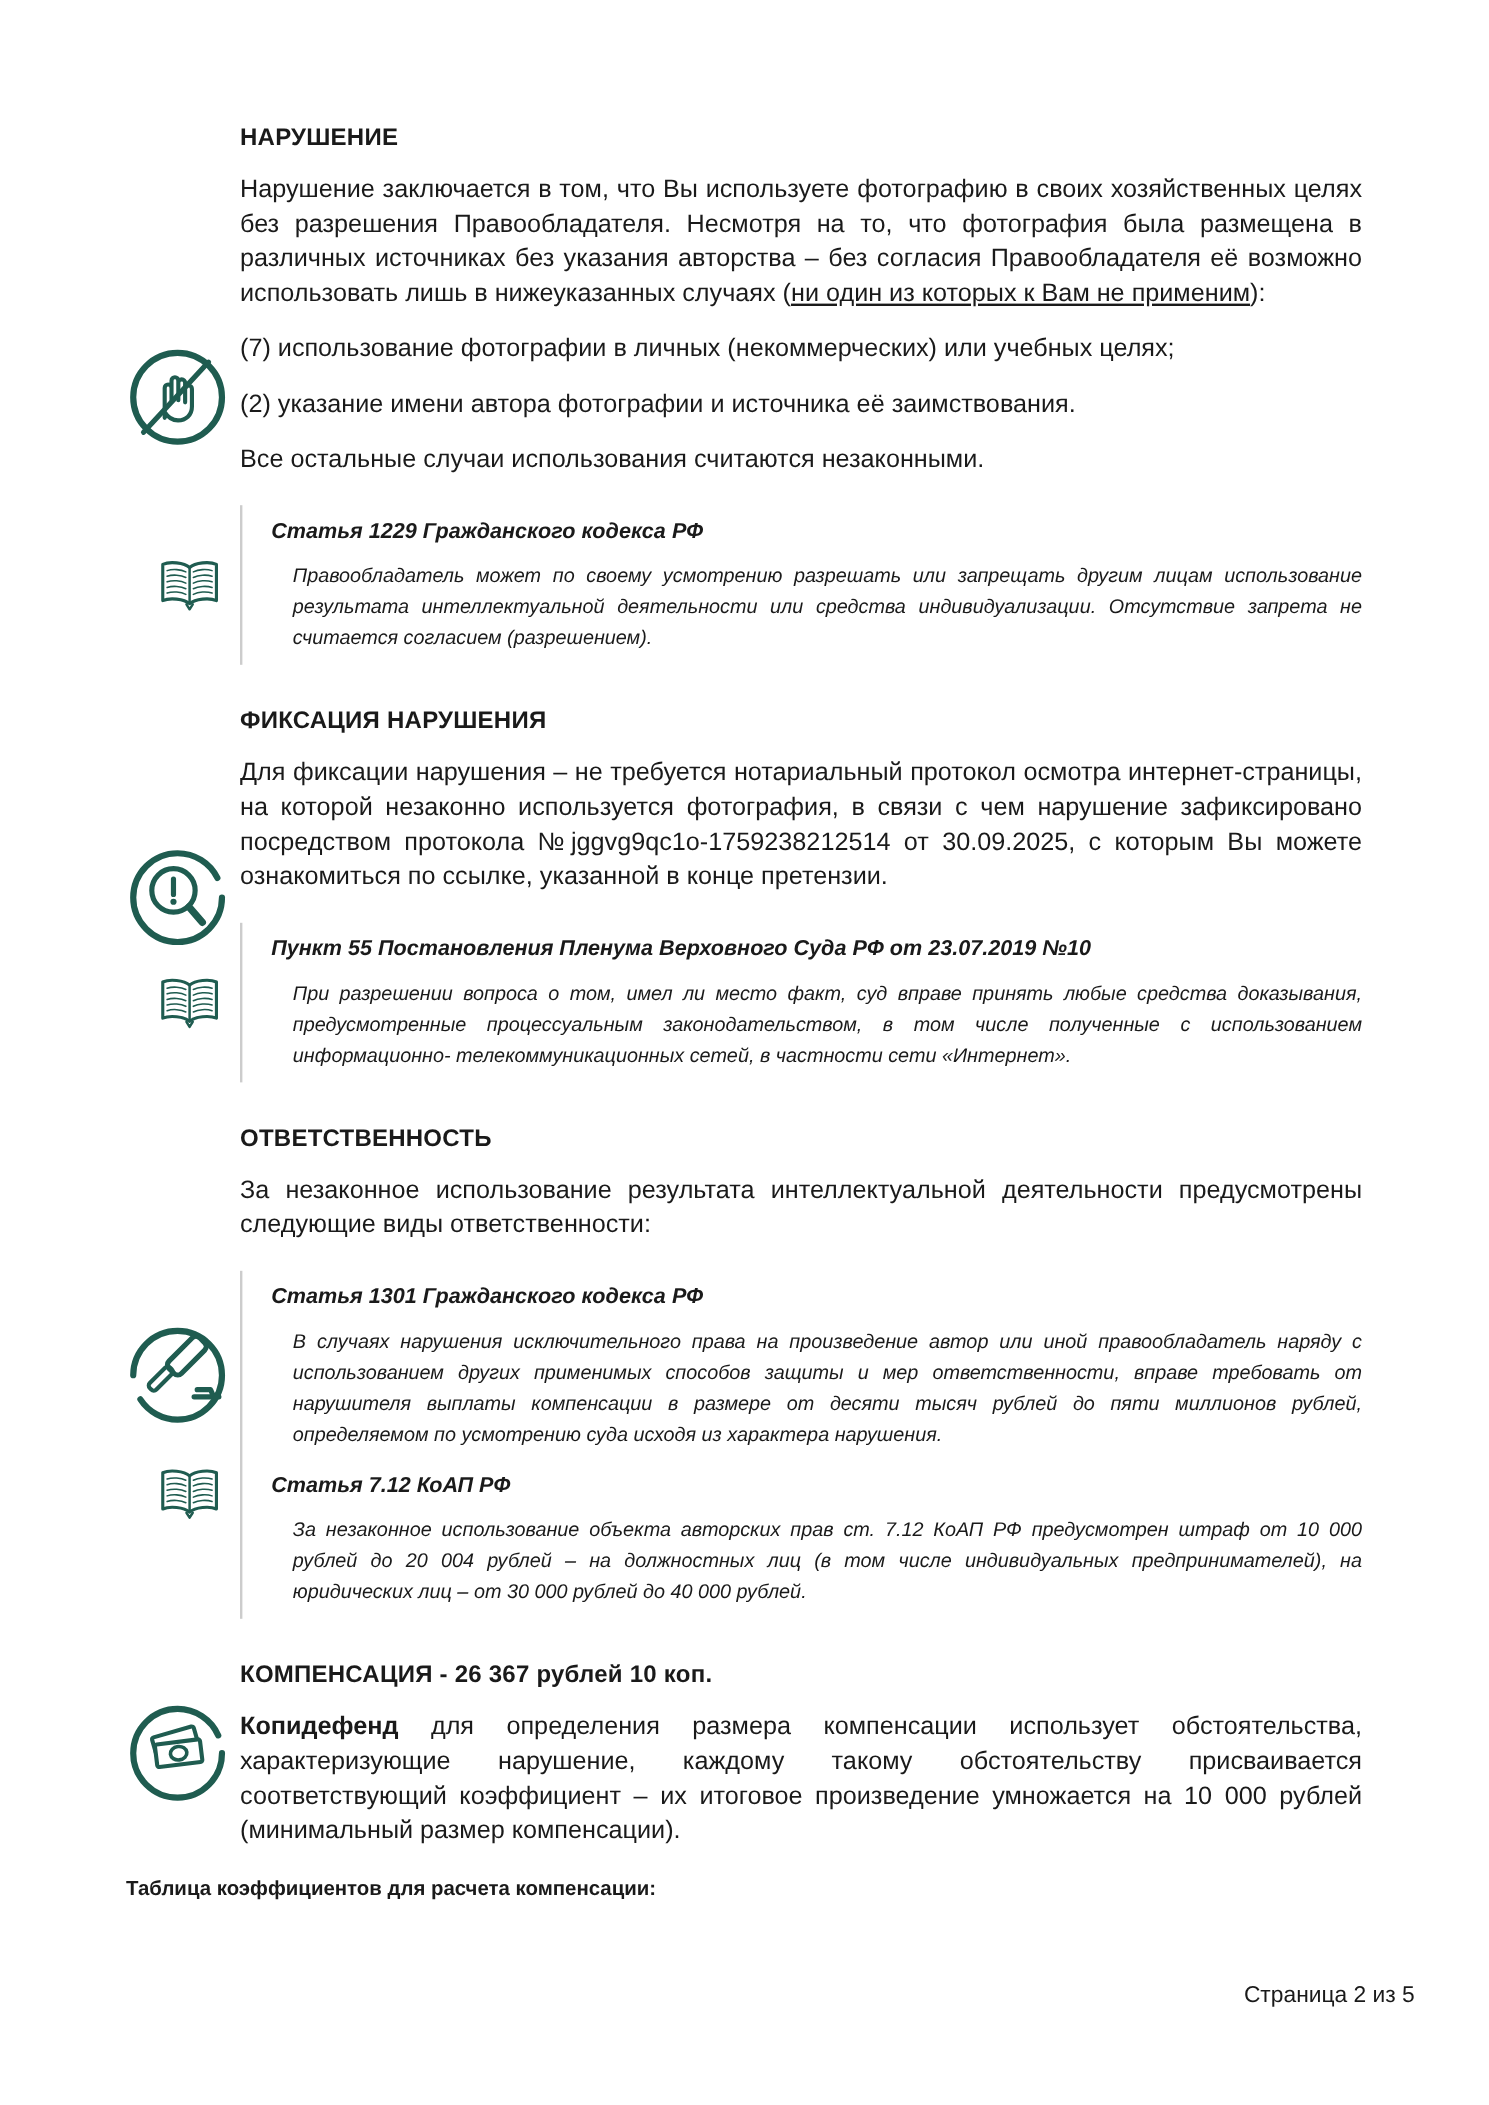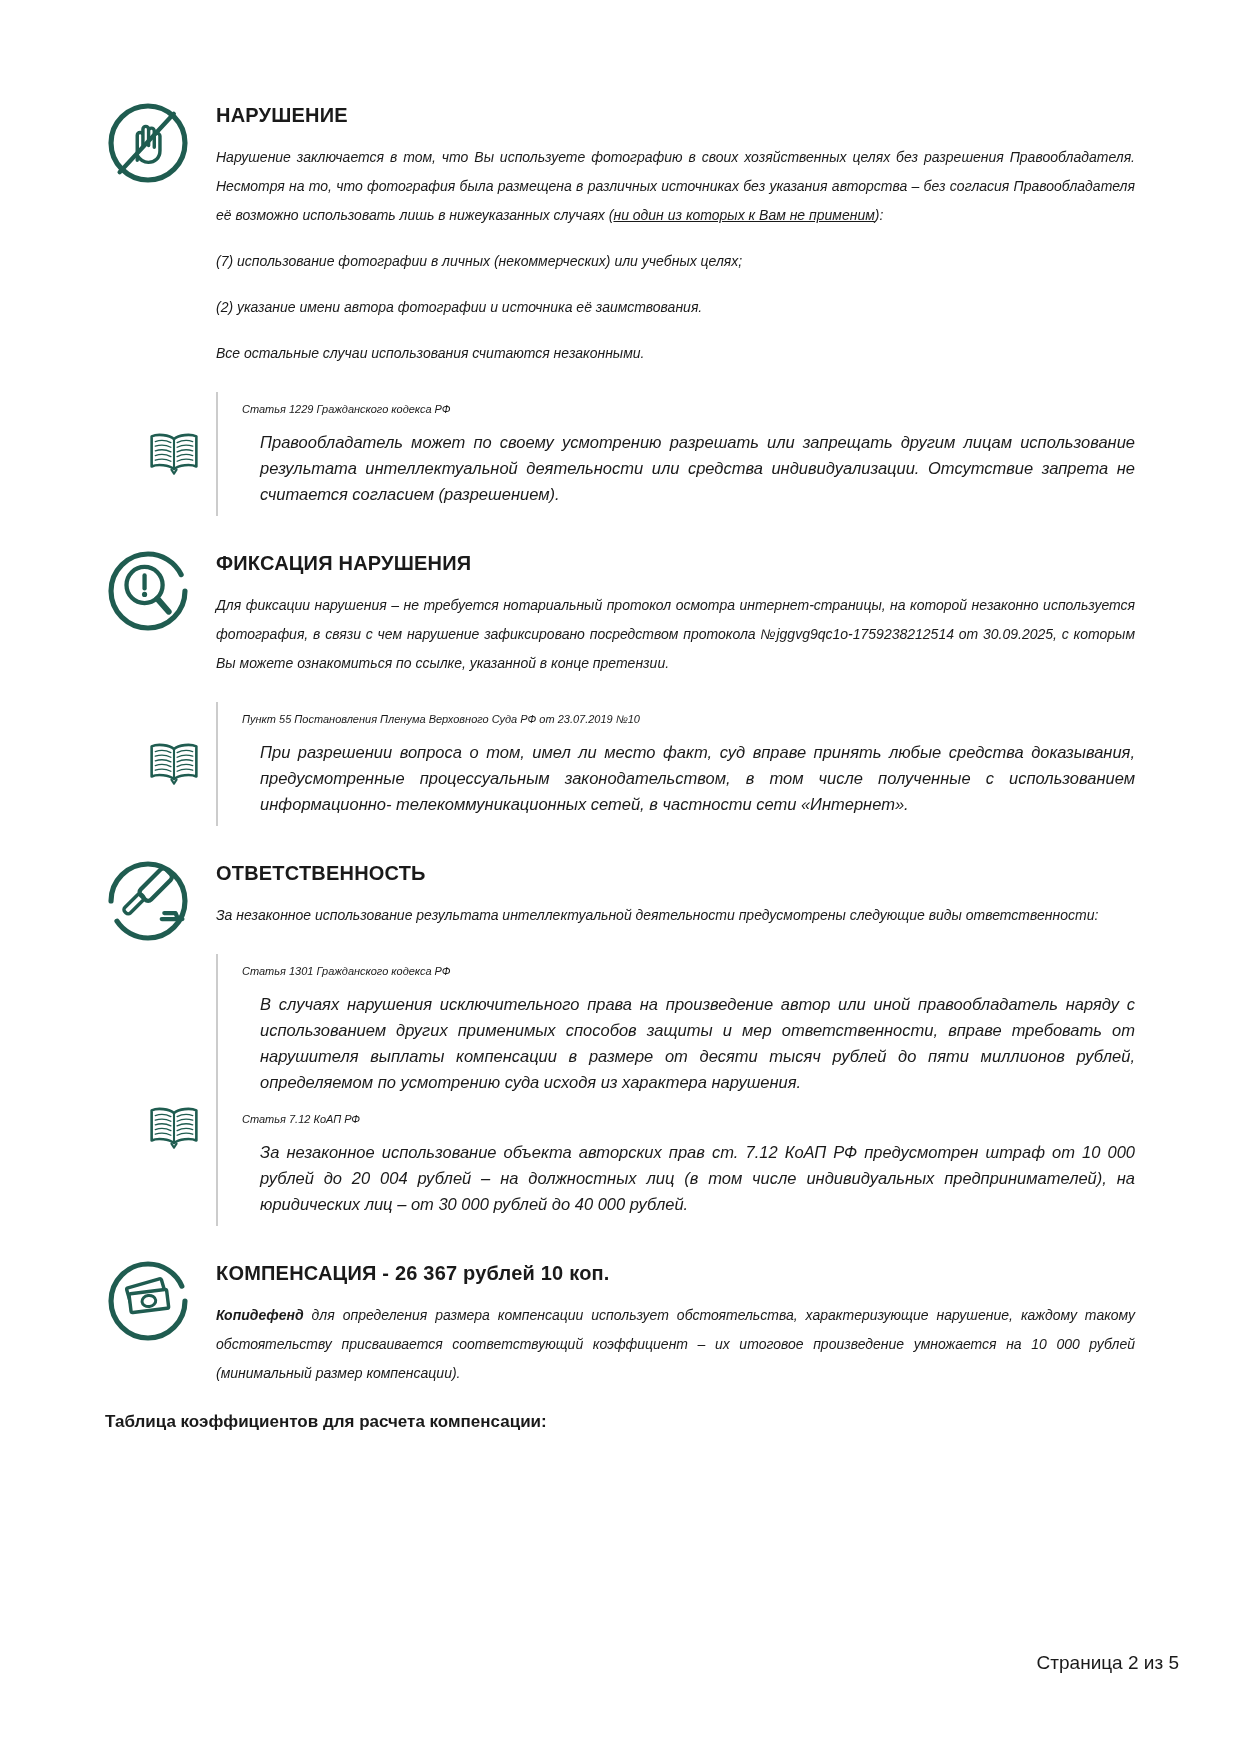--- a/index.html
+++ b/index.html
@@ -5,37 +5,37 @@
   :root { --accent:#1f5c50; --quote-border:#cccccc; --text:#1a1a1a; }
   * { box-sizing: border-box; }
   html,body { margin:0; padding:0; }
   body {
     width:1241px; height:1754px; position:relative; overflow:hidden;
     background:#ffffff; color:var(--text);
     font-family:"Liberation Sans", sans-serif;
   }
   .page { padding:100px 106px 0 105px; }
 
-  .sec { display:flex; align-items:flex-start; margin-bottom:24px;gap:16px; }
+  .sec { display:flex; align-items:center; margin-bottom:24px; }
   .icon-col { width:95px; flex-shrink:0; padding-top:0; }
   .circle-ico { width:86px; height:86px; display:block; color:var(--accent); }
   .content { flex:1; min-width:0; }
 
   .sec-title { font-size:20px; font-weight:bold; margin:4px 0 16px 0; letter-spacing:.2px; }
-  .body-p { font-size:14px; line-height:29px; text-align:justify; margin:0 0 17px 0;font-style:italic; }
+  .body-p { font-size:21px; line-height:29px; text-align:justify; margin:0 0 17px 0; }
   .body-p:last-child { margin-bottom:0; }
   .u { text-decoration:underline; }
   b { font-weight:bold; }
 
   .quote { position:relative; border-left:2px solid var(--quote-border);
            padding:5px 0 5px 24px; margin:24px 0 8px 0; }
   .book { position:absolute; left:-70px; top:50%; transform:translateY(-50%);
           width:52px; height:46px; color:var(--accent); }
   .quote-double .book { top:64%; }
-  .quote-title { font-size:11px; font-weight:normal; font-style:italic; margin:6px 0 14px 0; }
+  .quote-title { font-size:18px; font-weight:bold; font-style:italic; margin:6px 0 14px 0; }
   .quote-body { font-size:16.5px; font-style:italic; line-height:26px;
                 text-align:justify; margin:0 0 18px 18px; }
   .quote .quote-body:last-child { margin-bottom:4px; }
 
   .table-heading { font-size:17px; font-weight:bold; margin:10px 0 0 0; }
 
   .footer { position:absolute; top:1652px; right:62px; font-size:19px; }
 </style>
 </head>
 <body>

